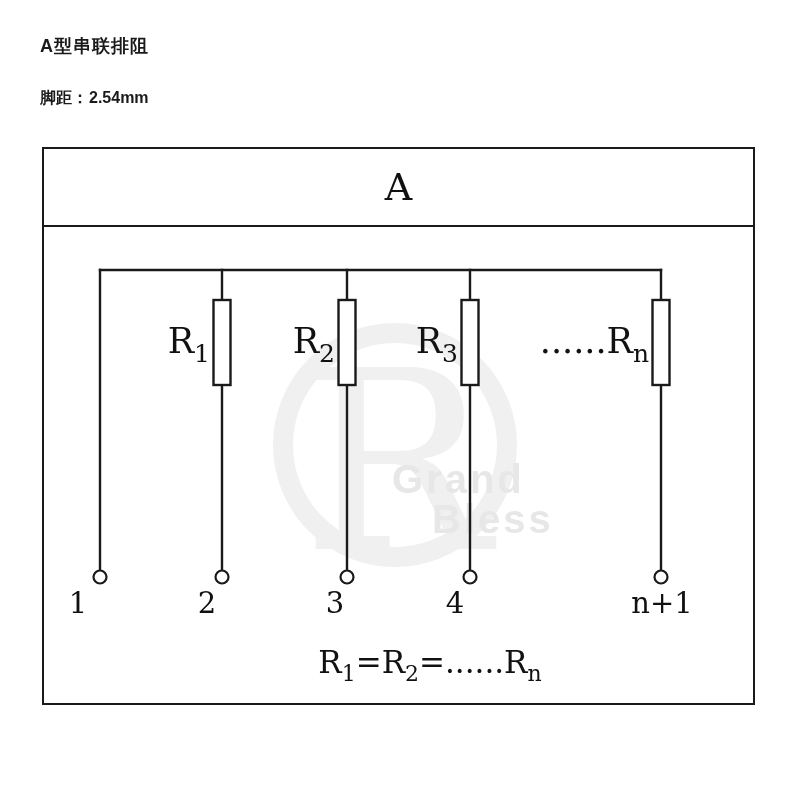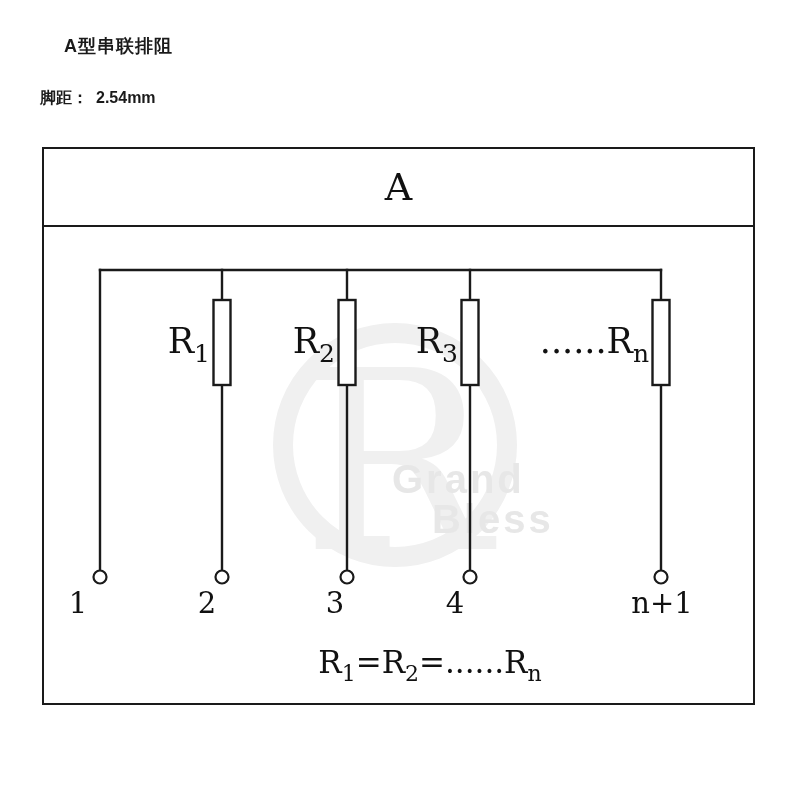--- a/index.html
+++ b/index.html
@@ -1,21 +1,21 @@
 <!DOCTYPE html>
 <html><head>
 <meta charset="utf-8">
 <style>
   * { margin:0; padding:0; box-sizing:border-box; }
   html,body { width:800px; height:800px; background:#ffffff; }
   body { position:relative; font-family:"Liberation Sans", sans-serif; color:#1a1a1a; overflow:hidden; }
 
-  .title   { position:absolute; left:40px; top:34px; font-size:18px; font-weight:bold; letter-spacing:1px;margin-left:24px; }
+  .title   { position:absolute; left:40px; top:34px; font-size:18px; font-weight:bold; letter-spacing:1px; }
   .pitch   { position:absolute; left:40px; top:88px; font-size:16px; font-weight:bold; }
-  .pitch .pitch-val { margin-left:8px; }
+  .pitch .pitch-val { margin-left:1px; }
 
   .diagram-box { position:absolute; left:42px; top:147px; width:713px; height:558px;
                  border:2px solid #1a1a1a; background:#fff; }
   .diagram-header { height:78px; border-bottom:2px solid #1a1a1a;
                     display:flex; align-items:center; justify-content:center; }
   .type-a { font-family:"DejaVu Serif","Liberation Serif",serif; font-size:38px; color:#111; }
   .diagram-body { height:476px; }
   .diagram-body svg { display:block; width:709px; height:476px; }
 
   .wire { stroke:#1a1a1a; stroke-width:2.4; fill:none; stroke-linecap:square; }

